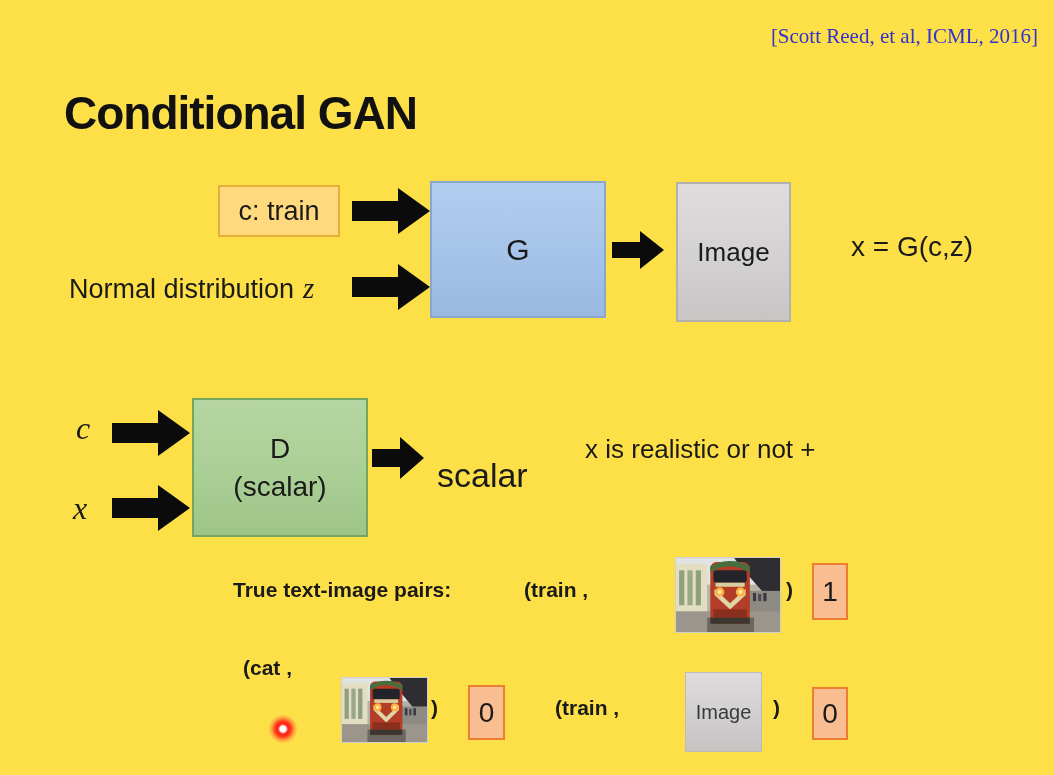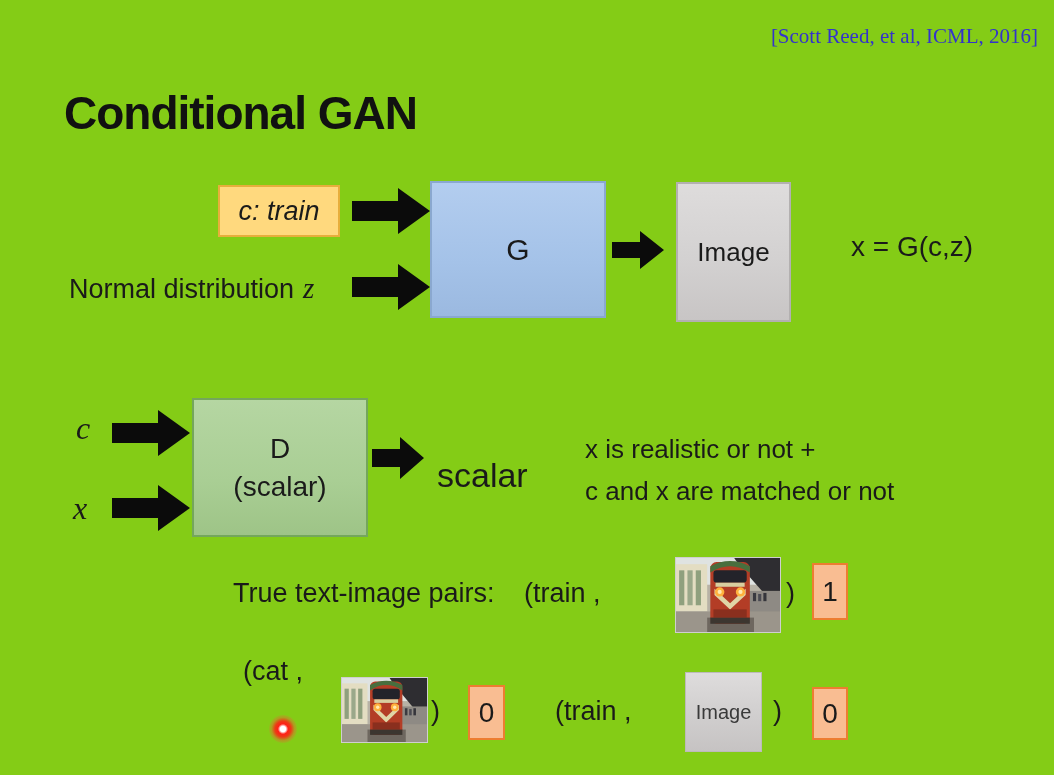--- a/index.html
+++ b/index.html
@@ -11,35 +11,35 @@
     --image-box-fill:#d3d1d1;
     --image-box-border:#b3b0b0;
     --discriminator-fill:#a9ce94;
     --discriminator-border:#74a65c;
     --score-box-fill:#f9bd92;
     --score-box-border:#ed7d31;
     --laser-red:#ff2015;
   }
   html,body{margin:0;padding:0;background:#fff;}
   #slide{
-    position:relative;width:1054px;height:775px;background:#84cc16;
+    position:relative;width:1054px;height:775px;background:#fde047;
     font-family:"Liberation Sans",sans-serif;color:#1a1a1a;overflow:hidden;
   }
   .abs{position:absolute;}
   .citation{
     font-family:"Liberation Serif",serif;font-size:21px;color:var(--citation-blue);
     top:24px;right:16px;white-space:nowrap;
   }
   .title{
     top:86px;left:64px;font-size:46px;font-weight:700;letter-spacing:-1px;color:#111;
   }
   .box{display:flex;align-items:center;justify-content:center;text-align:center;box-sizing:border-box;}
   .condition-box{
     left:218px;top:185px;width:122px;height:52px;font-size:27px;
-    background:var(--condition-box-fill);border:2px solid var(--condition-box-border);font-style:italic;
+    background:var(--condition-box-fill);border:2px solid var(--condition-box-border);
   }
   .gen-box{
     left:430px;top:181px;width:176px;height:137px;font-size:30px;
     background:linear-gradient(180deg,#b3cdef 0%,var(--generator-fill) 60%,#9bb9e0 100%);
     border:2px solid var(--generator-border);
   }
   .image-box{
     left:676px;top:182px;width:115px;height:140px;font-size:26px;
     background:linear-gradient(180deg,#dedcdc 0%,var(--image-box-fill) 55%,#c8c5c5 100%);
     border:2px solid var(--image-box-border);
@@ -57,21 +57,21 @@
   .score-box{
     font-size:28px;background:var(--score-box-fill);border:2px solid var(--score-box-border);
   }
   .noise-label{left:24px;top:272px;font-size:27px;white-space:nowrap;margin-left:45px;}
   .mathvar{font-family:"Liberation Serif",serif;font-style:italic;}
   .noise-label .mathvar{margin-left:9px;font-size:29px;}
   .equation{left:810px;top:231px;font-size:28px;white-space:nowrap;margin-left:41px;}
   .input-var{font-family:"Liberation Serif",serif;font-style:italic;font-size:32px;}
   .scalar-label{left:437px;top:456px;font-size:34px;}
   .note{left:585px;top:428px;font-size:26px;line-height:42px;white-space:nowrap;}
-  .rowtext{font-size:27px;white-space:nowrap;}
+  .rowtext{font-size:21px;white-space:nowrap;font-weight:bold;}
   .arrow svg{display:block;}
   .arrow polygon{fill:#0b0b0b;}
   .photo{box-shadow:0 0 0 1px #cfcfcf;}
   .photo svg{display:block;width:100%;height:100%;}
   .laser{
     width:28px;height:28px;border-radius:50%;
     background:radial-gradient(circle,
       #ffffff 0%, #ffffff 14%,
       var(--laser-red) 26%, rgba(255,32,21,0.85) 40%,
       rgba(255,70,50,0.35) 58%, rgba(255,90,70,0.12) 72%, rgba(255,90,70,0) 82%);
@@ -142,21 +142,20 @@
   <div class="abs arrow" style="left:372px;top:434px;">
     <svg width="52" height="48" viewBox="0 0 52 48">
         <polygon points="0,15 28,15 28,3 52,24 28,45 28,33 0,33"></polygon>
       </svg>
   </div>
 
   <div class="abs scalar-label">scalar</div>
 
   <div class="abs note">
     <div>x is realistic or not +</div>
-    <div>c and x are matched or not</div>
   </div>
 
   <div class="abs rowtext" style="left:233px;top:578px;">True text-image pairs:</div>
   <div class="abs rowtext" style="left:524px;top:578px;">(train ,</div>
 
   <div class="abs photo" style="left:676px;top:558px;width:104px;height:74px;">
     <svg viewBox="0 0 100 72" preserveAspectRatio="none">
       <rect x="0" y="0" width="100" height="72" fill="#b7b2a6"></rect>
       <rect x="0" y="0" width="100" height="26" fill="#dfe3e1"></rect>
       <rect x="0" y="6" width="30" height="46" fill="#e3ddc2"></rect>

